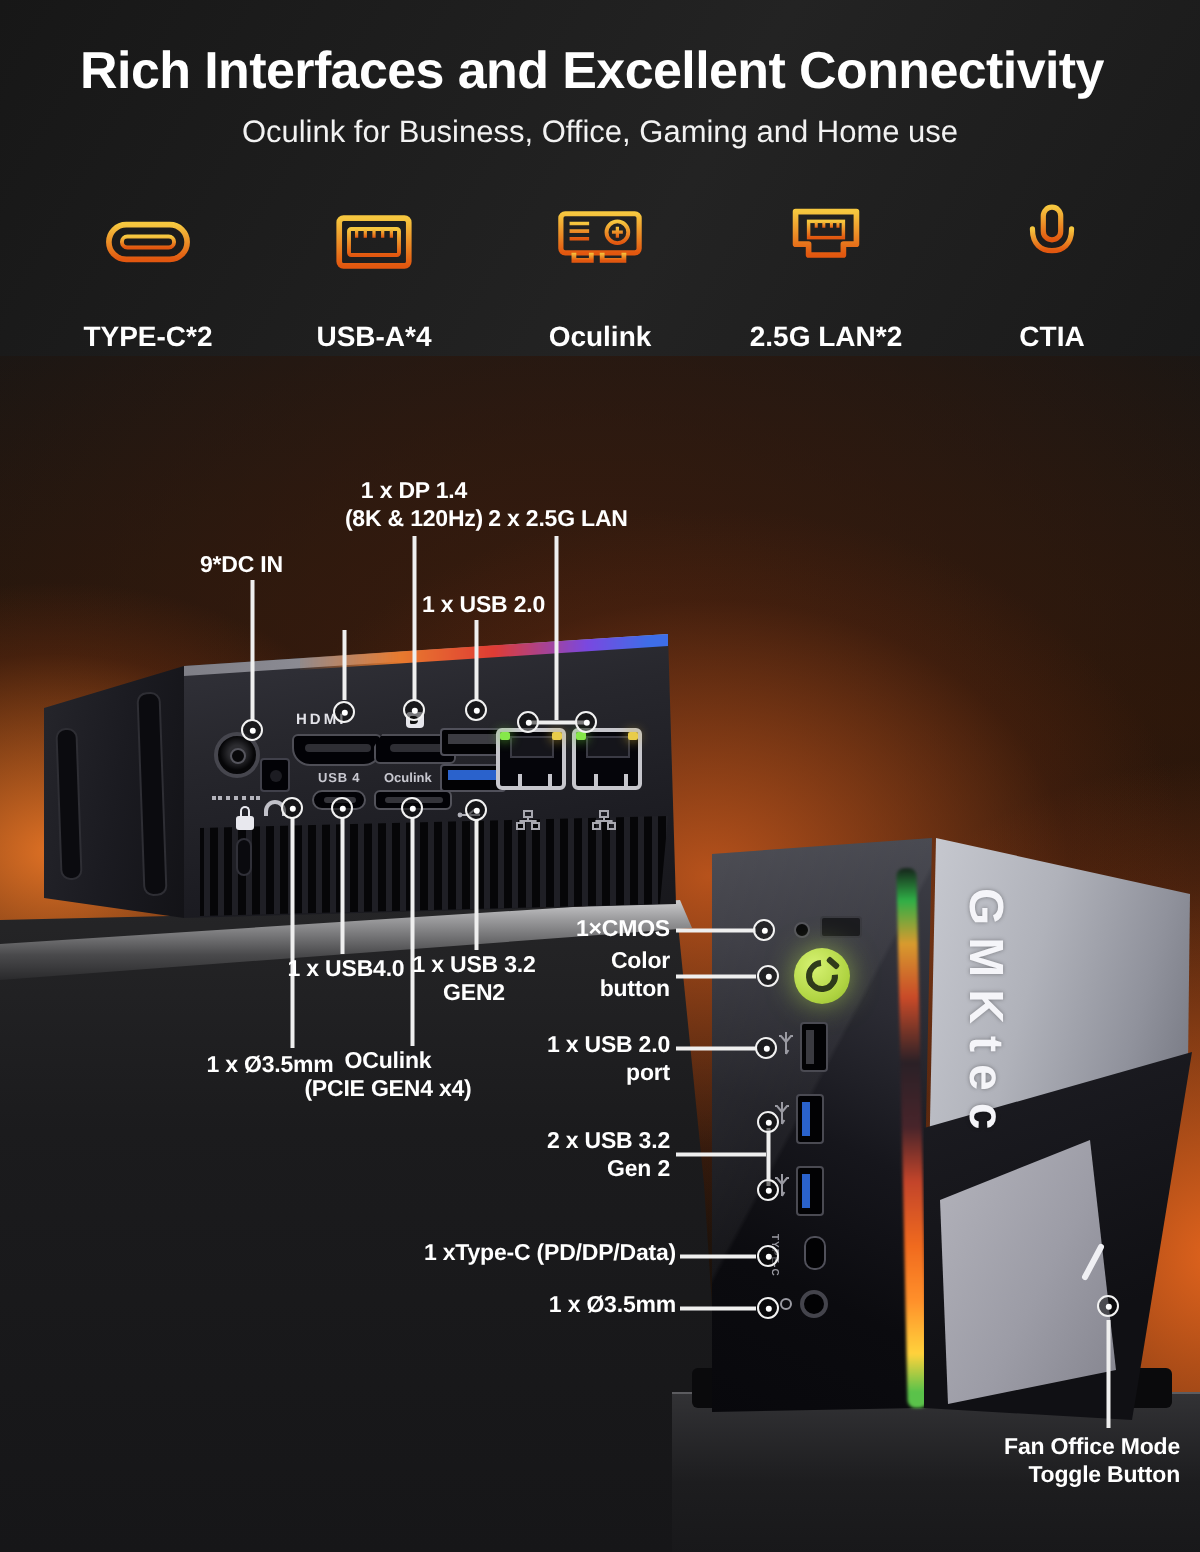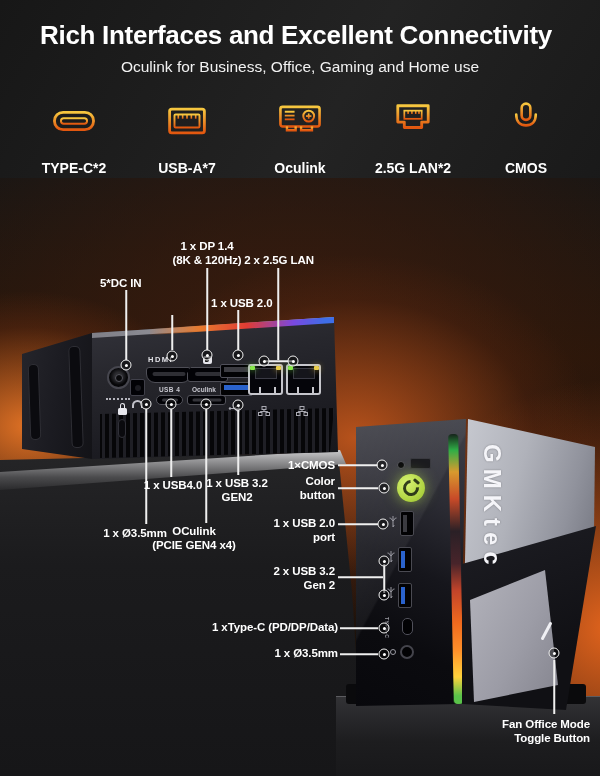--- a/index.html
+++ b/index.html
@@ -169,21 +169,21 @@
               <linearGradient id="g2" x1="0" y1="0" x2="0" y2="1">
                 <stop offset="0" stop-color="#f6c73f"></stop>
                 <stop offset="1" stop-color="#e2570f"></stop>
               </linearGradient>
             </defs>
         <rect x="7" y="10" width="32" height="22" rx="2" fill="none" stroke="url(#g2)" stroke-width="2.6"></rect>
         <rect x="11.5" y="15" width="23" height="12" rx="1" fill="none" stroke="url(#g2)" stroke-width="1.8"></rect>
         <path d="M15 15 v4 M19 15 v4 M23 15 v4 M27 15 v4 M31 15 v4" stroke="url(#g2)" stroke-width="1.5" fill="none"></path>
           </svg>
       </span>
-      <div class="ilabel">USB-A*7</div>
+      <div class="ilabel">USB-A*4</div>
     </div>
     <div class="icell">
       <span>
         <svg width="50" height="46" viewBox="0 0 46 42">
             <defs>
               <linearGradient id="g4" x1="0" y1="0" x2="0" y2="1">
                 <stop offset="0" stop-color="#f6c73f"></stop>
                 <stop offset="1" stop-color="#e2570f"></stop>
               </linearGradient>
             </defs>
@@ -219,21 +219,21 @@
               <linearGradient id="g6" x1="0" y1="0" x2="0" y2="1">
                 <stop offset="0" stop-color="#f6c73f"></stop>
                 <stop offset="1" stop-color="#e2570f"></stop>
               </linearGradient>
             </defs>
         <rect x="19" y="5" width="8" height="15" rx="4" fill="none" stroke="url(#g6)" stroke-width="2.4"></rect>
         <path d="M14 15 c0 7 4 10 9 10 c5 0 9 -3 9 -10" fill="none" stroke="url(#g6)" stroke-width="2.4" stroke-linecap="round"></path>
         <path d="M23 25 v7" stroke="url(#g6)" stroke-width="2.4" fill="none" stroke-linecap="round"></path>
           </svg>
       </span>
-      <div class="ilabel">CMOS</div>
+      <div class="ilabel">CTIA</div>
     </div>
   </div>
 
   <div class="scene-bg"></div>
   <div class="abs ped-left"></div>
   <div class="abs ledge"></div>
   <div class="abs refl"></div>
 
   <div class="abs foot" style="left:112px;top:444px;width:16px;height:10px;"></div>
   <div class="abs foot" style="left:278px;top:438px;width:16px;height:10px;"></div>
@@ -358,21 +358,21 @@
   <div class="mk" style="left:238px;top:405px;"></div>
   <div class="mk" style="left:382px;top:465px;"></div>
   <div class="mk" style="left:384px;top:488px;"></div>
   <div class="mk" style="left:383px;top:524px;"></div>
   <div class="mk" style="left:384px;top:561px;"></div>
   <div class="mk" style="left:384px;top:595px;"></div>
   <div class="mk" style="left:384px;top:628px;"></div>
   <div class="mk" style="left:384px;top:654px;"></div>
   <div class="mk" style="left:554px;top:653px;"></div>
 
-  <div class="co tl" style="left:100px;top:277px;width:60px;">5*DC IN</div>
+  <div class="co tl" style="left:100px;top:277px;width:60px;">9*DC IN</div>
   <div class="co tc" style="left:151px;top:240px;width:112px;">1 x DP 1.4
 (8K &amp; 120Hz)</div>
   <div class="co tl" style="left:211px;top:297px;width:80px;">1 x USB 2.0</div>
   <div class="co tc" style="left:234px;top:254px;width:90px;">2 x 2.5G LAN</div>
   <div class="co tc" style="left:123px;top:479px;width:100px;">1 x USB4.0</div>
   <div class="co tc" style="left:191px;top:477px;width:92px;">1 x USB 3.2
 GEN2</div>
   <div class="co tc" style="left:85px;top:527px;width:100px;">1 x Ø3.5mm</div>
   <div class="co tc" style="left:133px;top:525px;width:122px;">OCulink
 (PCIE GEN4 x4)</div>

